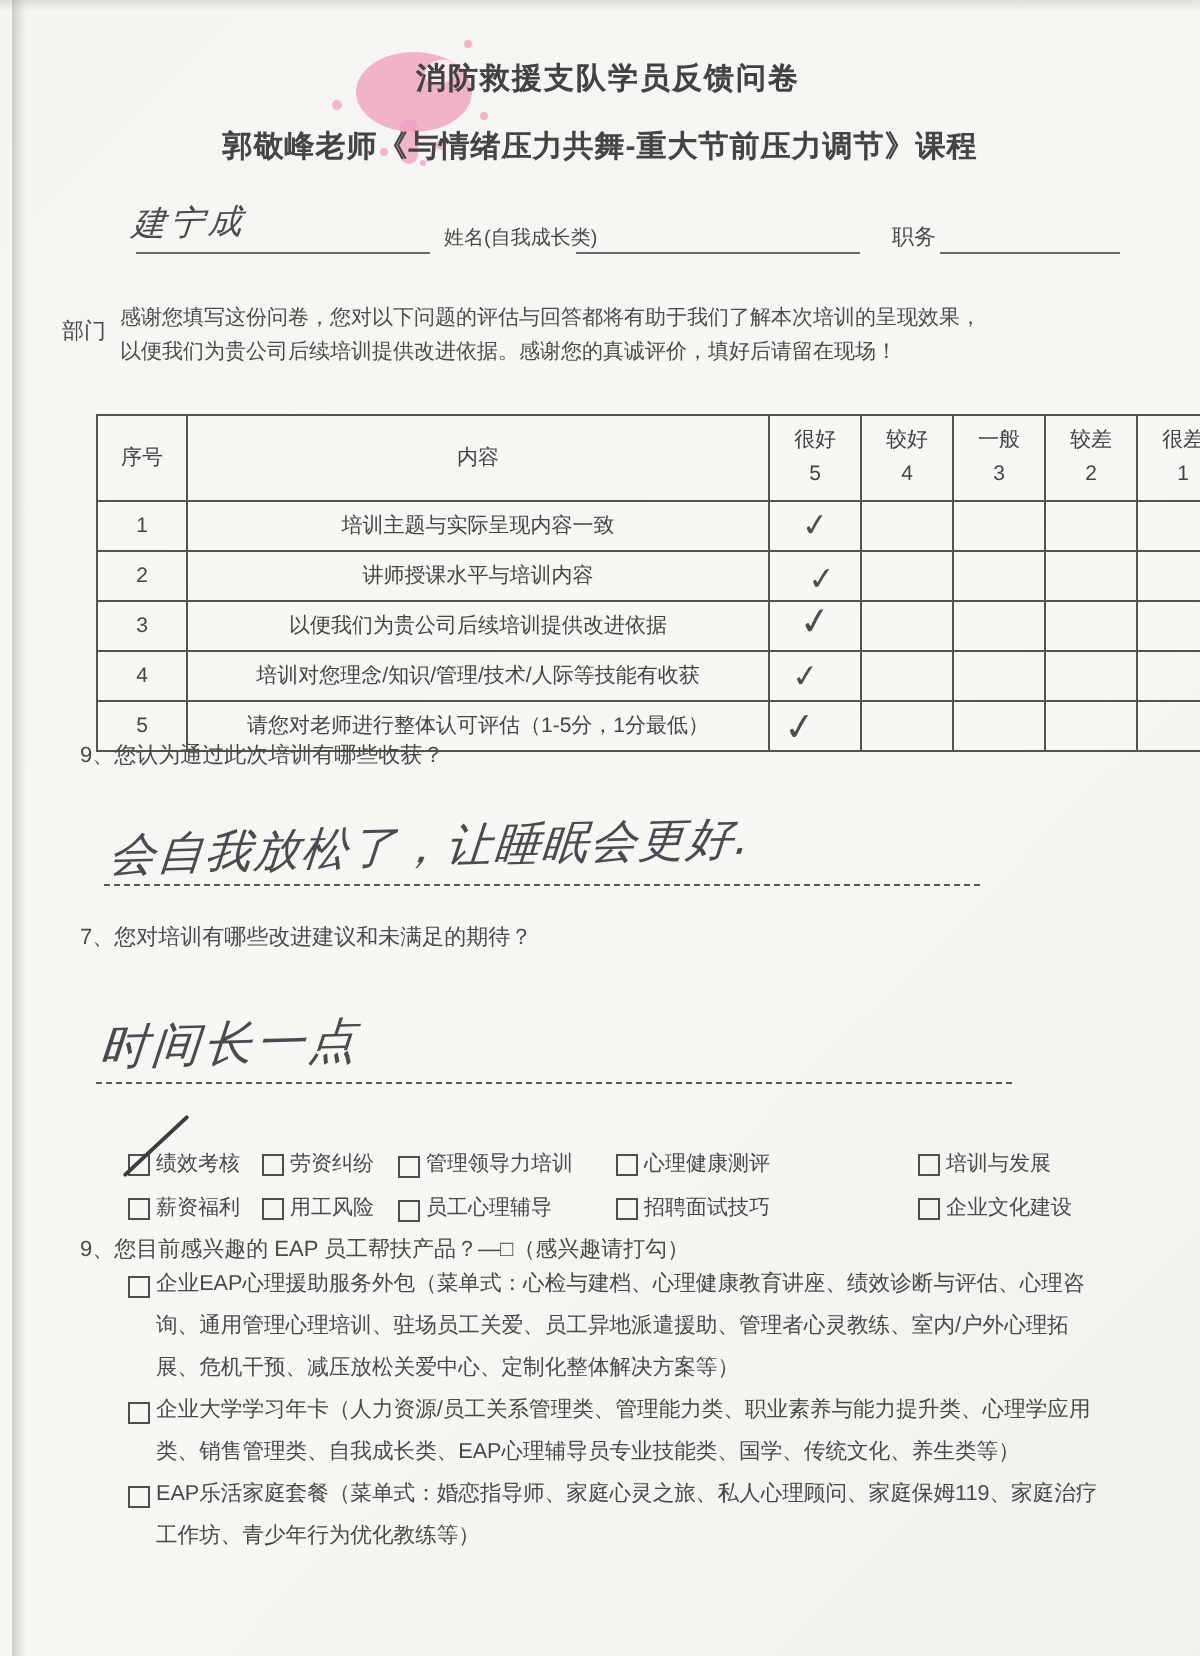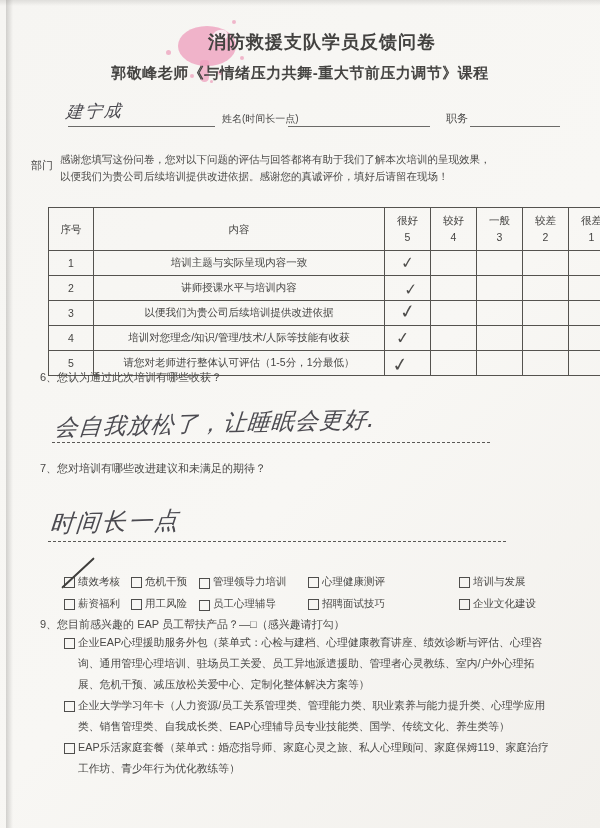--- a/index.html
+++ b/index.html
@@ -18,21 +18,21 @@
   .scan-edge-left{
     position:absolute;left:6px;top:0;width:7px;height:828px;
     background:linear-gradient(to right, rgba(110,108,105,0.28), rgba(110,108,105,0));
   }
   .scan-edge-top{
     position:absolute;left:0;top:0;width:600px;height:6px;
     background:linear-gradient(to bottom, rgba(120,118,115,0.18), rgba(120,118,115,0));
   }
   .abs{position:absolute;}
   
-  .title1{left:208px;top:30px;font-size:18px;font-weight:bold;letter-spacing:1px;color:#434240;}
+  .title1{left:208px;top:30px;font-size:15px;font-weight:bold;letter-spacing:1px;color:#434240;}
   .title2{left:0;top:64px;width:600px;text-align:center;font-size:15px;font-weight:bold;letter-spacing:0.5px;color:#454442;}
   
   .stamp{left:160px;top:16px;width:100px;height:70px;pointer-events:none;}
   .stamp .balloon{
     position:absolute;left:18px;top:10px;width:58px;height:40px;border-radius:50%;
     background:rgba(238,160,190,0.78);
   }
   .stamp .hilite{
     position:absolute;left:52px;top:14px;width:16px;height:12px;border-radius:50%;
     background:rgba(252,240,245,0.9);transform:rotate(-20deg);
@@ -132,21 +132,21 @@
       <div class="dot d5"></div>
       <div class="dot d6"></div>
   </div>
 
   <div class="abs title1">消防救援支队学员反馈问卷</div>
   <div class="abs title2">郭敬峰老师《与情绪压力共舞-重大节前压力调节》课程</div>
 
   <div class="abs label" style="left:31px;top:111px;margin-top:47px;">部门</div>
   <div class="abs handwrite dept-value">建宁成</div>
   <div class="abs uline" style="left:68px;top:125px;width:147px;"></div>
-  <div class="abs small-label" style="left:222px;top:112px;">姓名(时间长一点)</div>
+  <div class="abs small-label" style="left:222px;top:112px;">姓名(自我成长类)</div>
   <div class="abs uline" style="left:288px;top:125px;width:142px;"></div>
   <div class="abs label" style="left:446px;top:111px;">职务</div>
   <div class="abs uline" style="left:470px;top:125px;width:90px;"></div>
 
   <div class="abs intro">
     <div>感谢您填写这份问卷，您对以下问题的评估与回答都将有助于我们了解本次培训的呈现效果，</div>
     <div>以便我们为贵公司后续培训提供改进依据。感谢您的真诚评价，填好后请留在现场！</div>
   </div>
 
   <table class="rate">
@@ -216,36 +216,36 @@
       <td class="cell-content">请您对老师进行整体认可评估（1-5分，1分最低）</td>
       <td><span class="check big" style="transform:rotate(-7deg) translateX(-8px);">✓</span></td>
       <td></td>
           <td></td>
           <td></td>
           <td></td>
     </tr>
   </tbody>
     </table>
 
-  <div class="abs qlabel q6">6、您认为通过此次培训有哪些收获？</div>
+  <div class="abs qlabel q6">9、您认为通过此次培训有哪些收获？</div>
   <div class="abs handwrite ans6">会自我放松了，让睡眠会更好.</div>
   <div class="abs dash6"></div>
 
   <div class="abs qlabel q7">7、您对培训有哪些改进建议和未满足的期待？</div>
   <div class="abs handwrite ans7">时间长一点</div>
   <div class="abs dash7"></div>
 
   <div class="abs cbrow cbrow1">
     <span class="cb-item cw1">
         <span class="box"></span>
         <span>绩效考核</span>
       </span>
     <span class="cb-item cw2">
         <span class="box"></span>
-        <span>危机干预</span>
+        <span>劳资纠纷</span>
       </span>
     <span class="cb-item cw3">
         <span class="box"></span>
         <span>管理领导力培训</span>
       </span>
     <span class="cb-item cw4">
         <span class="box"></span>
         <span>心理健康测评</span>
       </span>
     <span class="cb-item cw5">

